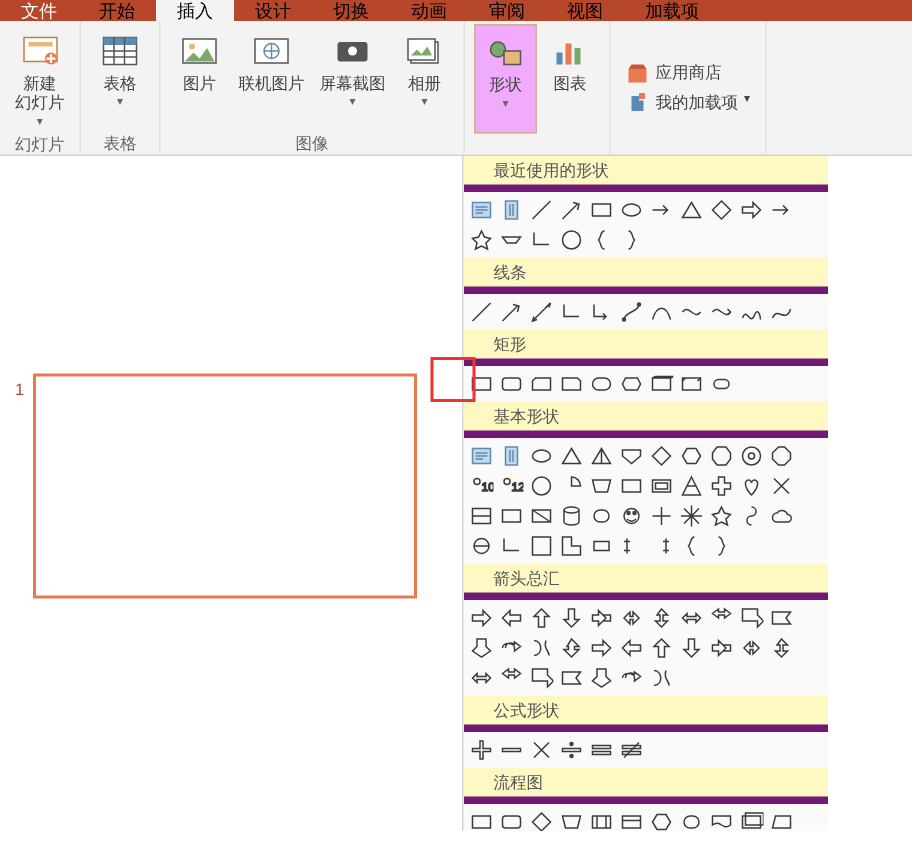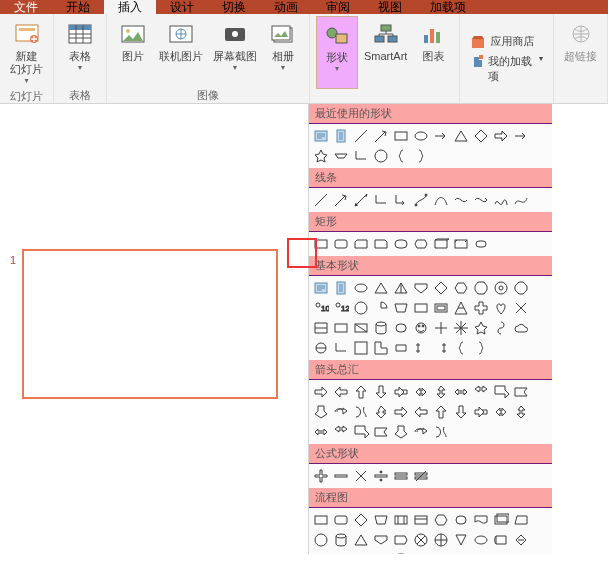--- a/index.html
+++ b/index.html
@@ -21,21 +21,21 @@
   .addin-row { display: flex; align-items: flex-start; gap: 4px; font-size: 11px; color: #444; cursor: pointer; }
 
   .workspace { display: flex; height: 450px; }
   .slide-panel { width: 308px; background: #fff; position: relative; }
   .slide-number { position: absolute; left: 10px; top: 150px; color: #b7472a; font-size: 11px; }
   .slide-thumb { position: absolute; left: 22px; top: 145px; width: 256px; height: 150px; border: 2px solid #e97950; background: #fff; }
 
   .shapes-panel { width: 244px; background: #fafafa; border-left: 1px solid #d4d4d4; overflow-y: auto; }
   .shapes-panel::-webkit-scrollbar { width: 6px; }
   .shapes-panel::-webkit-scrollbar-thumb { background: #c5c5c5; }
-  .shape-section-title { background: #fca5a5; color: #555; font-size: 11px; padding: 2px 6px; border-bottom: 1px solid #701a75; }
+  .shape-section-title { background: #fef9c3; color: #555; font-size: 11px; padding: 2px 20px; border-bottom: 5px solid #701a75; }
   .shape-grid { display: flex; flex-wrap: wrap; padding: 2px; gap: 0px; }
   .shape-cell { width: 20px; height: 20px; display: flex; align-items: center; justify-content: center; cursor: pointer; }
   .shape-cell svg { stroke: #3b3b3b; stroke-width: 1; fill: none; }
   .highlight-box { position: absolute; border: 2px solid #e33; pointer-events: none; }
 
   svg { display: block; }
 </style>
 </head>
 <body>
 
@@ -139,31 +139,20 @@
     <div class="group-buttons">
       <div class="big-btn active">
         <div class="icon-box">
             <svg width="26" height="22">
               <circle cx="8" cy="9" r="5" fill="#7ba86b" stroke="#555"></circle>
               <rect x="12" y="10" width="11" height="9" fill="#e6b87a" stroke="#555"></rect>
             </svg>
           </div>
         <div class="lbl">形状</div>
         <div class="arrow">▾</div>
-      </div>
-      <div class="big-btn">
-        <div class="icon-box">
-            <svg width="26" height="22">
-              <rect x="8" y="2" width="10" height="6" fill="#7ba86b" stroke="#555"></rect>
-              <rect x="2" y="13" width="9" height="6" fill="#5b8bb5" stroke="#555"></rect>
-              <rect x="15" y="13" width="9" height="6" fill="#5b8bb5" stroke="#555"></rect>
-              <path d="M13 8v3M6 13v-2h14v2" stroke="#555" fill="none"></path>
-            </svg>
-          </div>
-        <div class="lbl">SmartArt</div>
       </div>
       <div class="big-btn">
         <div class="icon-box">
             <svg width="26" height="22">
               <rect x="4" y="12" width="4" height="8" fill="#5b8bb5"></rect>
               <rect x="10" y="6" width="4" height="14" fill="#e97950"></rect>
               <rect x="16" y="9" width="4" height="11" fill="#7ba86b"></rect>
             </svg>
           </div>
         <div class="lbl">图表</div>
@@ -183,33 +172,20 @@
     <div class="addin-row">
       <svg width="16" height="16">
           <path d="M4 3h5v3h3v7H4z" fill="#5b8bb5"></path>
           <rect x="9" y="1" width="4" height="4" fill="#e97950"></rect>
         </svg>
       <span>我的加载项</span>
       <span style="font-size:8px">▾</span>
     </div>
   </div>
 
-  <div class="group">
-    <div class="group-buttons">
-      <div class="big-btn" style="opacity:0.6">
-        <div class="icon-box">
-            <svg width="26" height="22">
-              <circle cx="13" cy="11" r="8" fill="none" stroke="#888"></circle>
-              <path d="M5 11h16M13 3v16M7 6c3 3 9 3 12 0M7 16c3-3 9-3 12 0" stroke="#888" fill="none"></path>
-            </svg>
-          </div>
-        <div class="lbl">超链接</div>
-      </div>
-    </div>
-  </div>
 </div>
 
 <div class="workspace">
   <div class="slide-panel">
     <div class="slide-number">1</div>
     <div class="slide-thumb"></div>
   </div>
 
   <div class="shapes-panel" id="shapes-gallery">
       <div class="shape-section-title">最近使用的形状</div>

